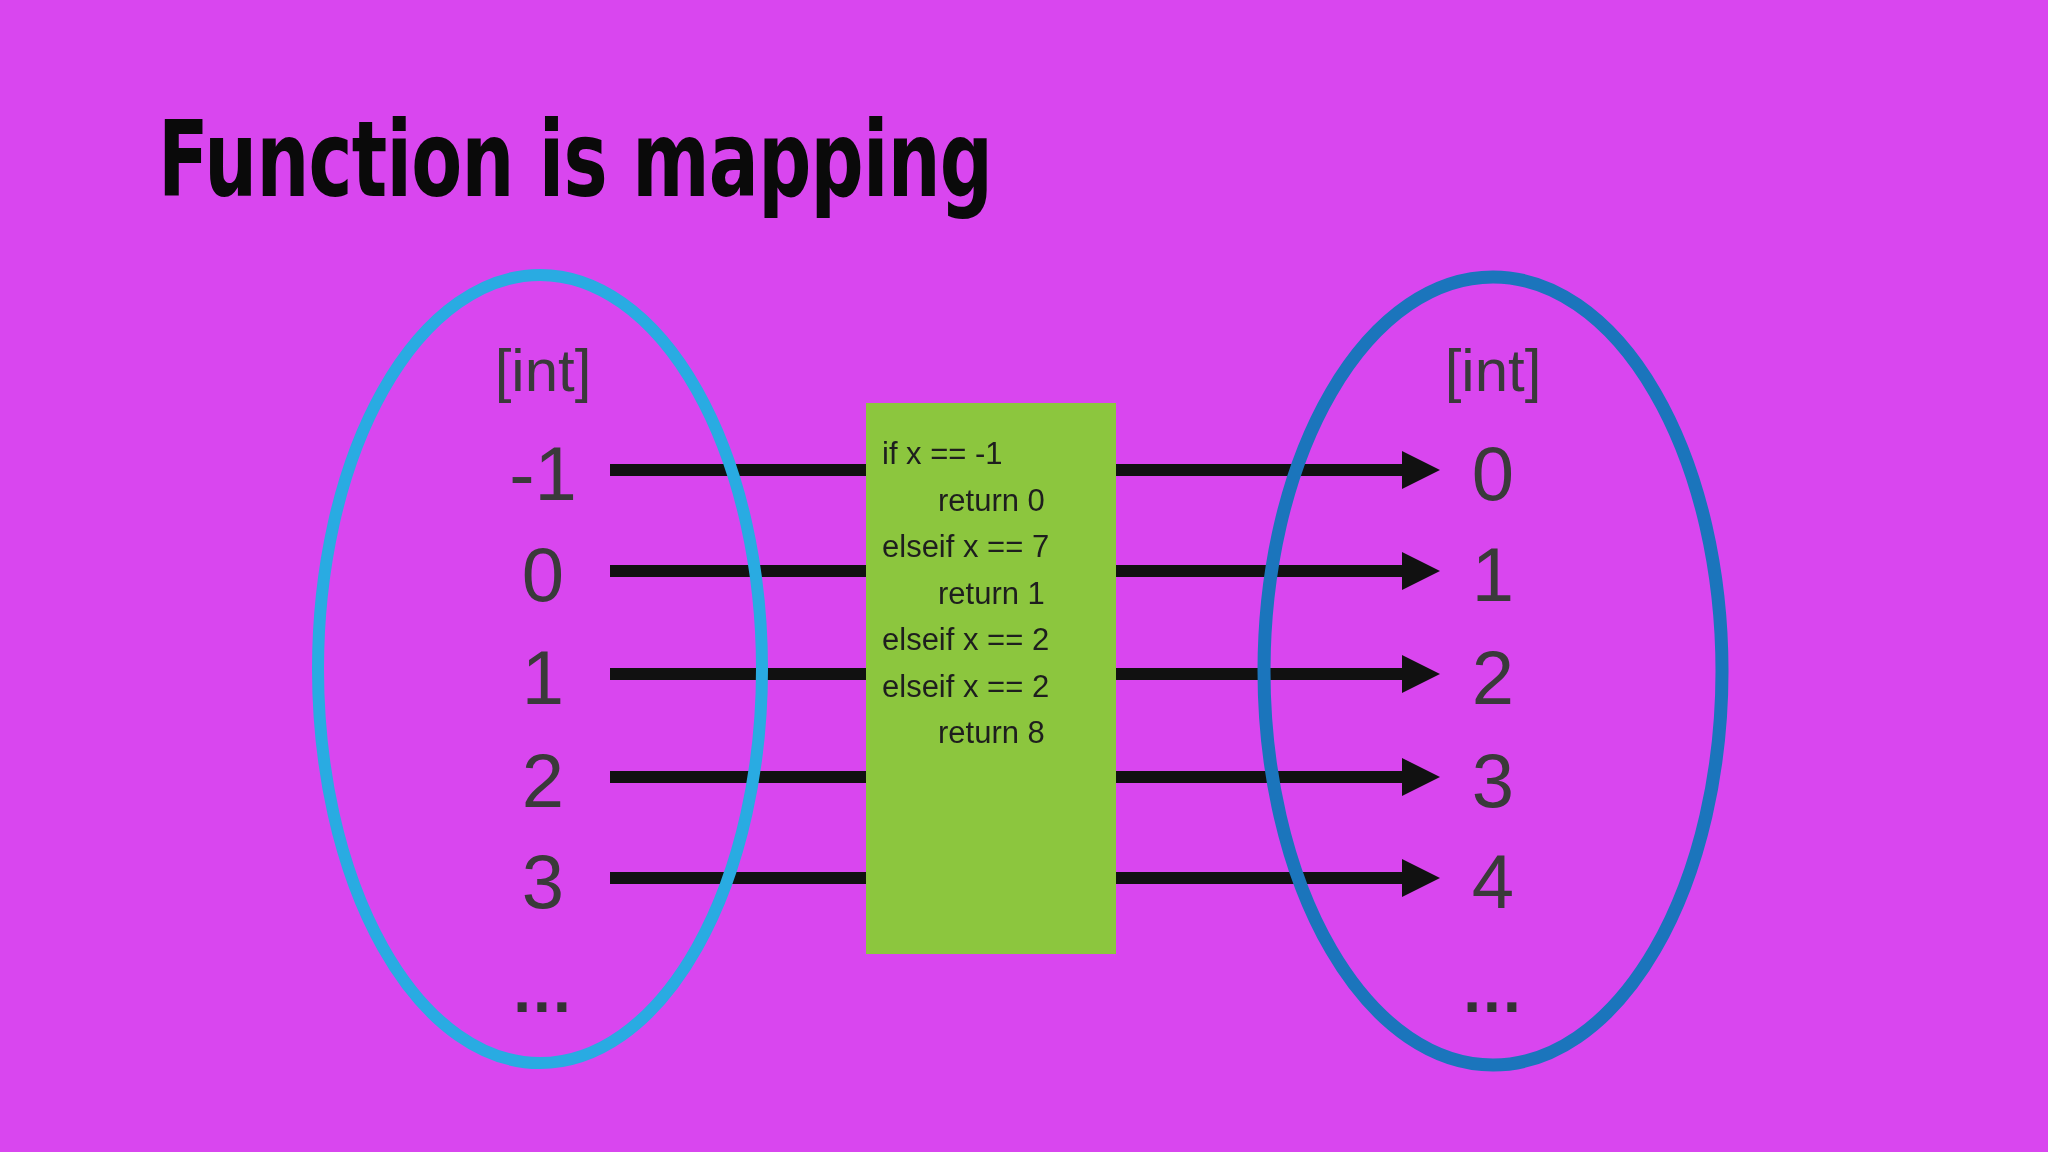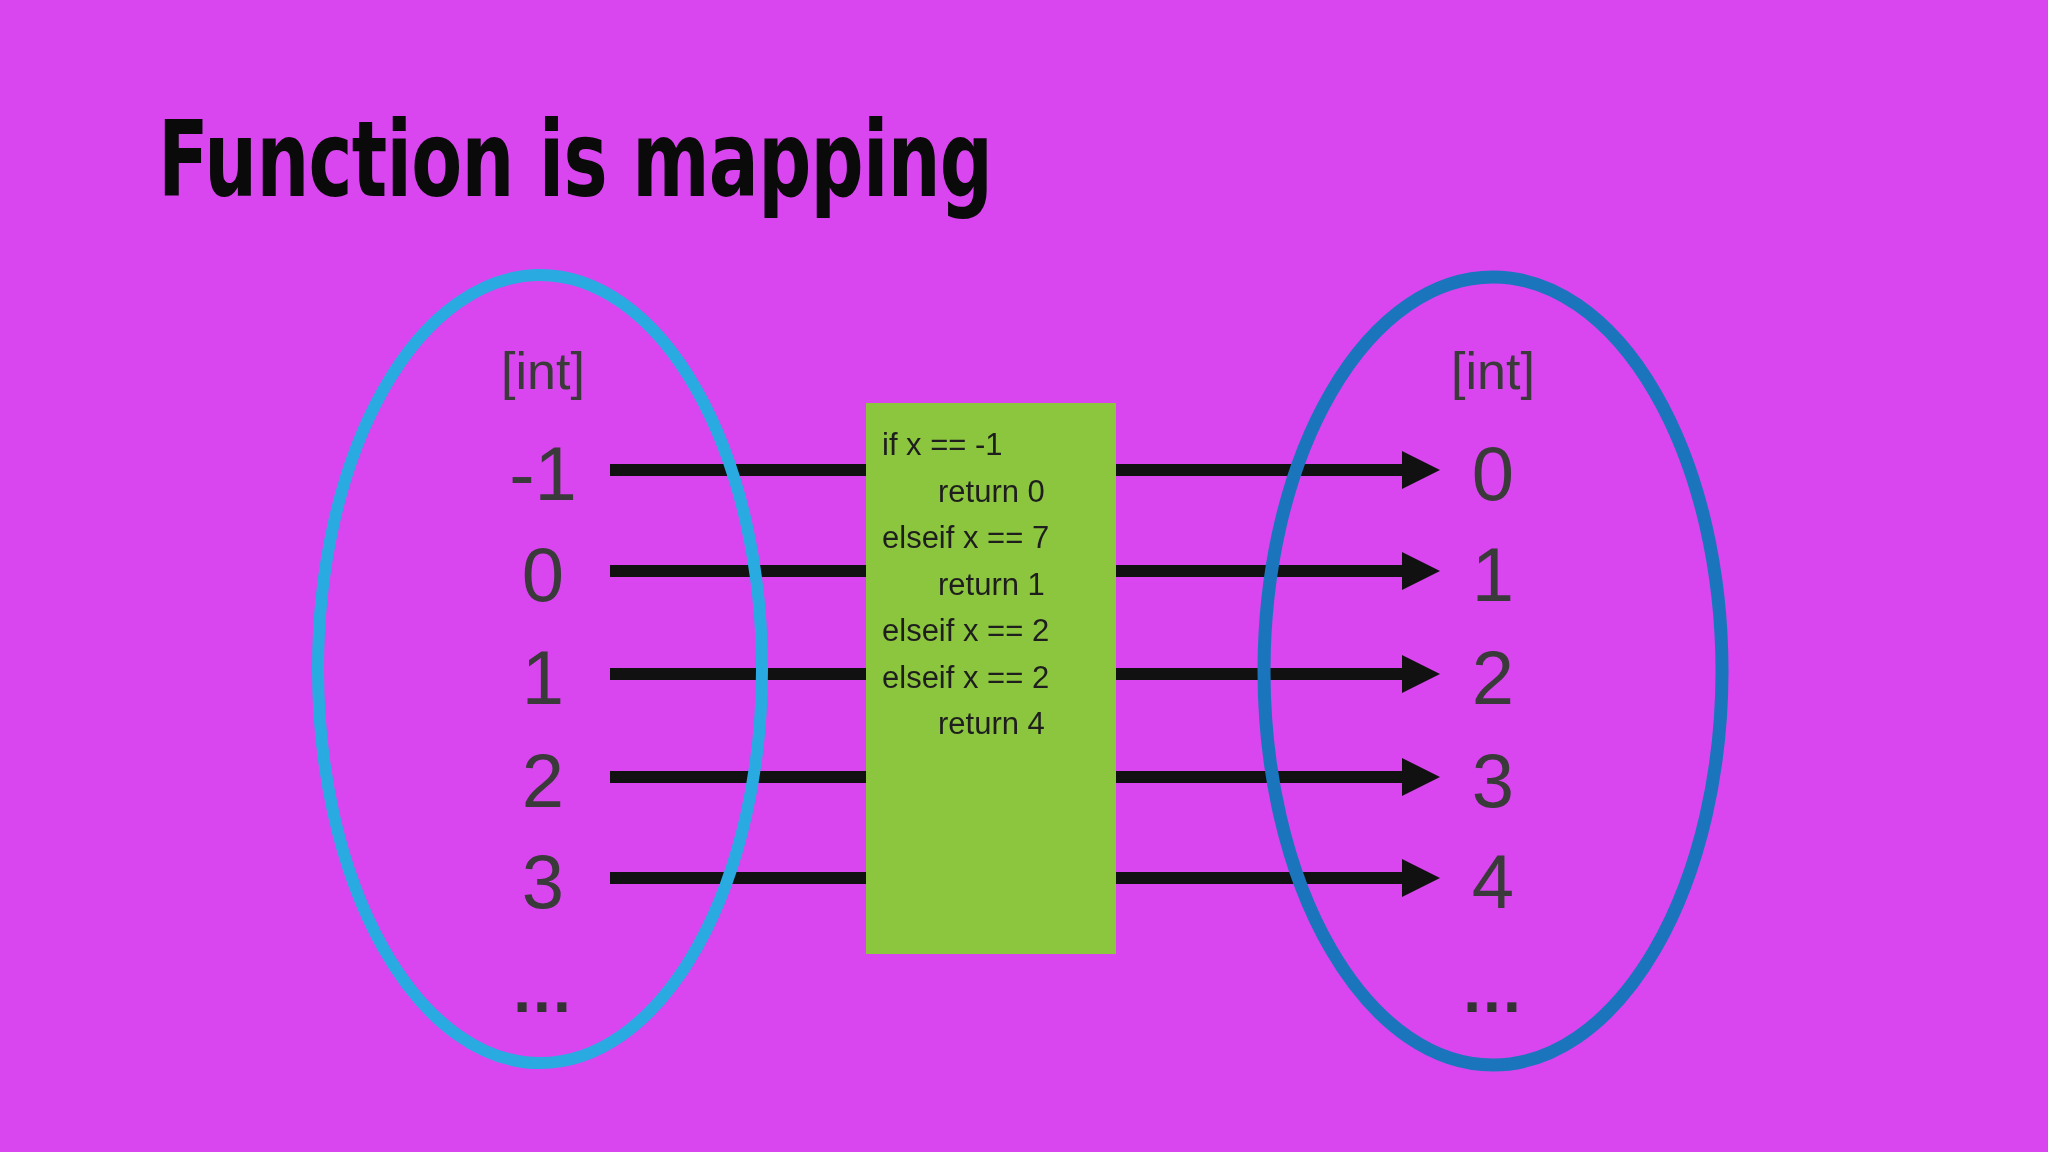--- a/index.html
+++ b/index.html
@@ -29,27 +29,27 @@
     transform-origin: 0 0;
     letter-spacing: -1px;
   }
   .lbl {
     position: absolute;
     transform: translate(-50%, -50%);
     color: #3a3a3a;
     white-space: nowrap;
     line-height: 1;
   }
-  .type-lbl { font-size: 52px; }
+  .type-lbl { font-size: 60px; }
   .num-lbl  { font-size: 76px; }
   .dots-lbl { font-size: 64px; font-weight: bold; letter-spacing: 2px; color: #333333; }
   .code-block {
     position: absolute;
     left: 866px;
-    top: 422px;
+    top: 431px;
     width: 250px;
     color: #1e1e1e;
     font-size: 31px;
   }
   .code-line {
     height: 46.5px;
     line-height: 46.5px;
     white-space: nowrap;
   }
   .code-line.cond { padding-left: 16px; }
@@ -103,16 +103,16 @@
   <div class="lbl num-lbl" style="left:1493px; top:882px;">4</div>
   <div class="lbl dots-lbl" style="left:1493px; top:990px;">...</div>
 
   <div class="code-block">
     <div class="code-line cond">if x == -1</div>
     <div class="code-line ret">return 0</div>
     <div class="code-line cond">elseif x == 7</div>
     <div class="code-line ret">return 1</div>
     <div class="code-line cond">elseif x == 2</div>
     <div class="code-line cond">elseif x == 2</div>
-    <div class="code-line ret">return 4</div>
+    <div class="code-line ret">return 8</div>
   </div>
 
 </div>
 
 </body></html>

